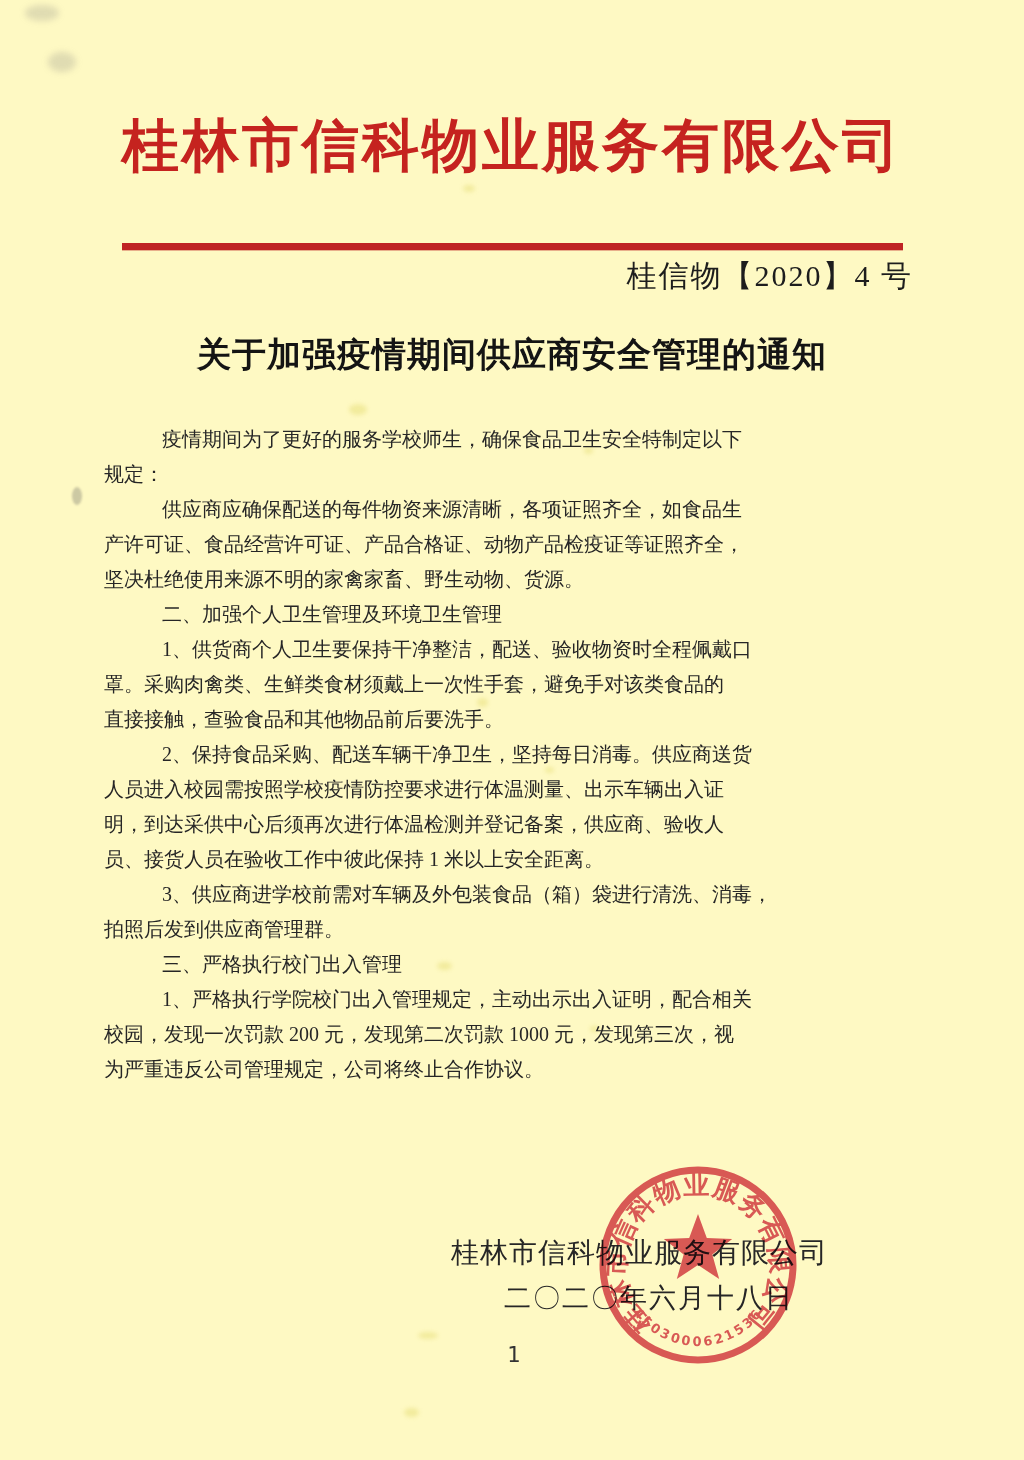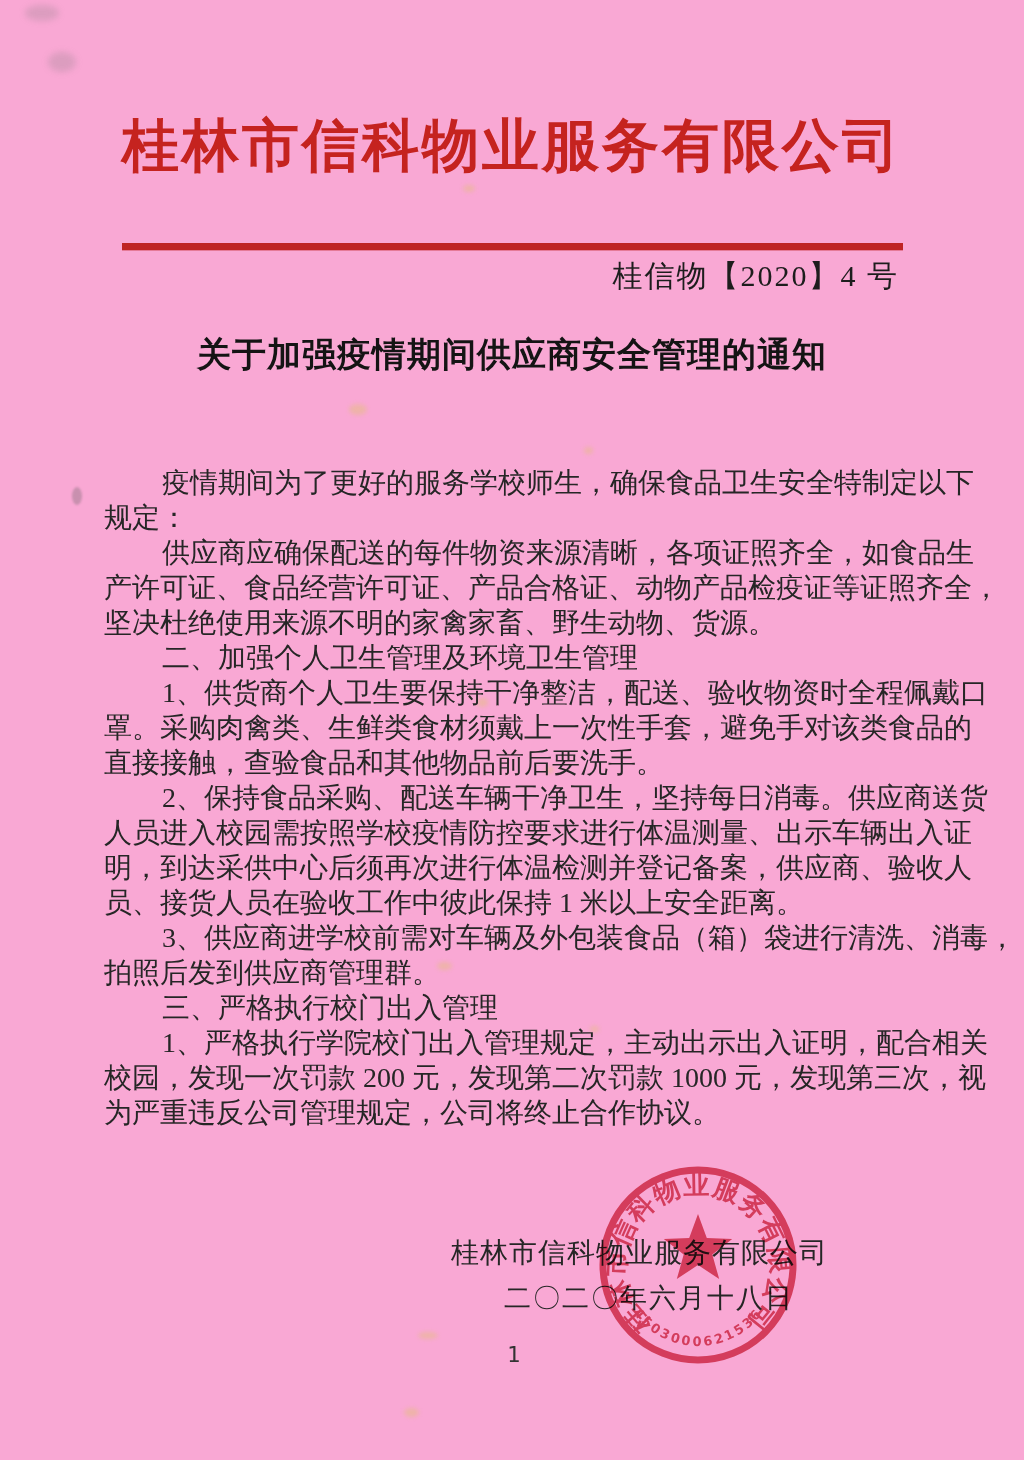--- a/index.html
+++ b/index.html
@@ -6,54 +6,54 @@
     --header-red:#c5231f;
     --rule-red:#bf2424;
     --seal-red:#d5495e;
     --text-color:#262626;
   }
   html,body{margin:0;padding:0;background:#e8e8e8;}
   .page{
     position:relative;
     width:1024px;height:1460px;
     margin:0 auto;
-    background:#f9a8d4;
+    background:#fef9c3;
     overflow:hidden;
     font-family:"Liberation Serif","DejaVu Serif",serif;
   }
   .letterhead{
     position:absolute;top:108px;left:0;width:100%;
     text-align:center;
     font-size:57px;font-weight:bold;
     color:var(--header-red);
     letter-spacing:3px;
     white-space:nowrap;
   }
   .red-rule{
     position:absolute;top:243px;left:122px;
     width:781px;height:7px;
     background:var(--rule-red);
     box-shadow:0 1px 0 rgba(191,36,36,.35);
   }
   .doc-number{
-    position:absolute;top:256px;right:125px;
+    position:absolute;top:256px;right:111px;
     font-size:30px;color:#1d1d1d;
     letter-spacing:2px;
     white-space:nowrap;
   }
   .doc-title{
     position:absolute;top:332px;left:0;width:100%;
     text-align:center;
     font-size:34px;font-weight:bold;color:#141414;
     letter-spacing:1px;
     white-space:nowrap;
   }
   .body-text{
     position:absolute;top:422px;left:104px;width:812px;
-    font-size:28px;color:var(--text-color);margin-top:43px;
+    font-size:20px;color:var(--text-color);
   }
   .body-text .line{
     height:35px;line-height:35px;
     white-space:nowrap;
   }
   .body-text .line.indent{text-indent:58px;}
   .sig-company{
     position:absolute;top:1234px;right:196px;
     font-size:28px;color:var(--text-color);
     letter-spacing:1px;white-space:nowrap;

